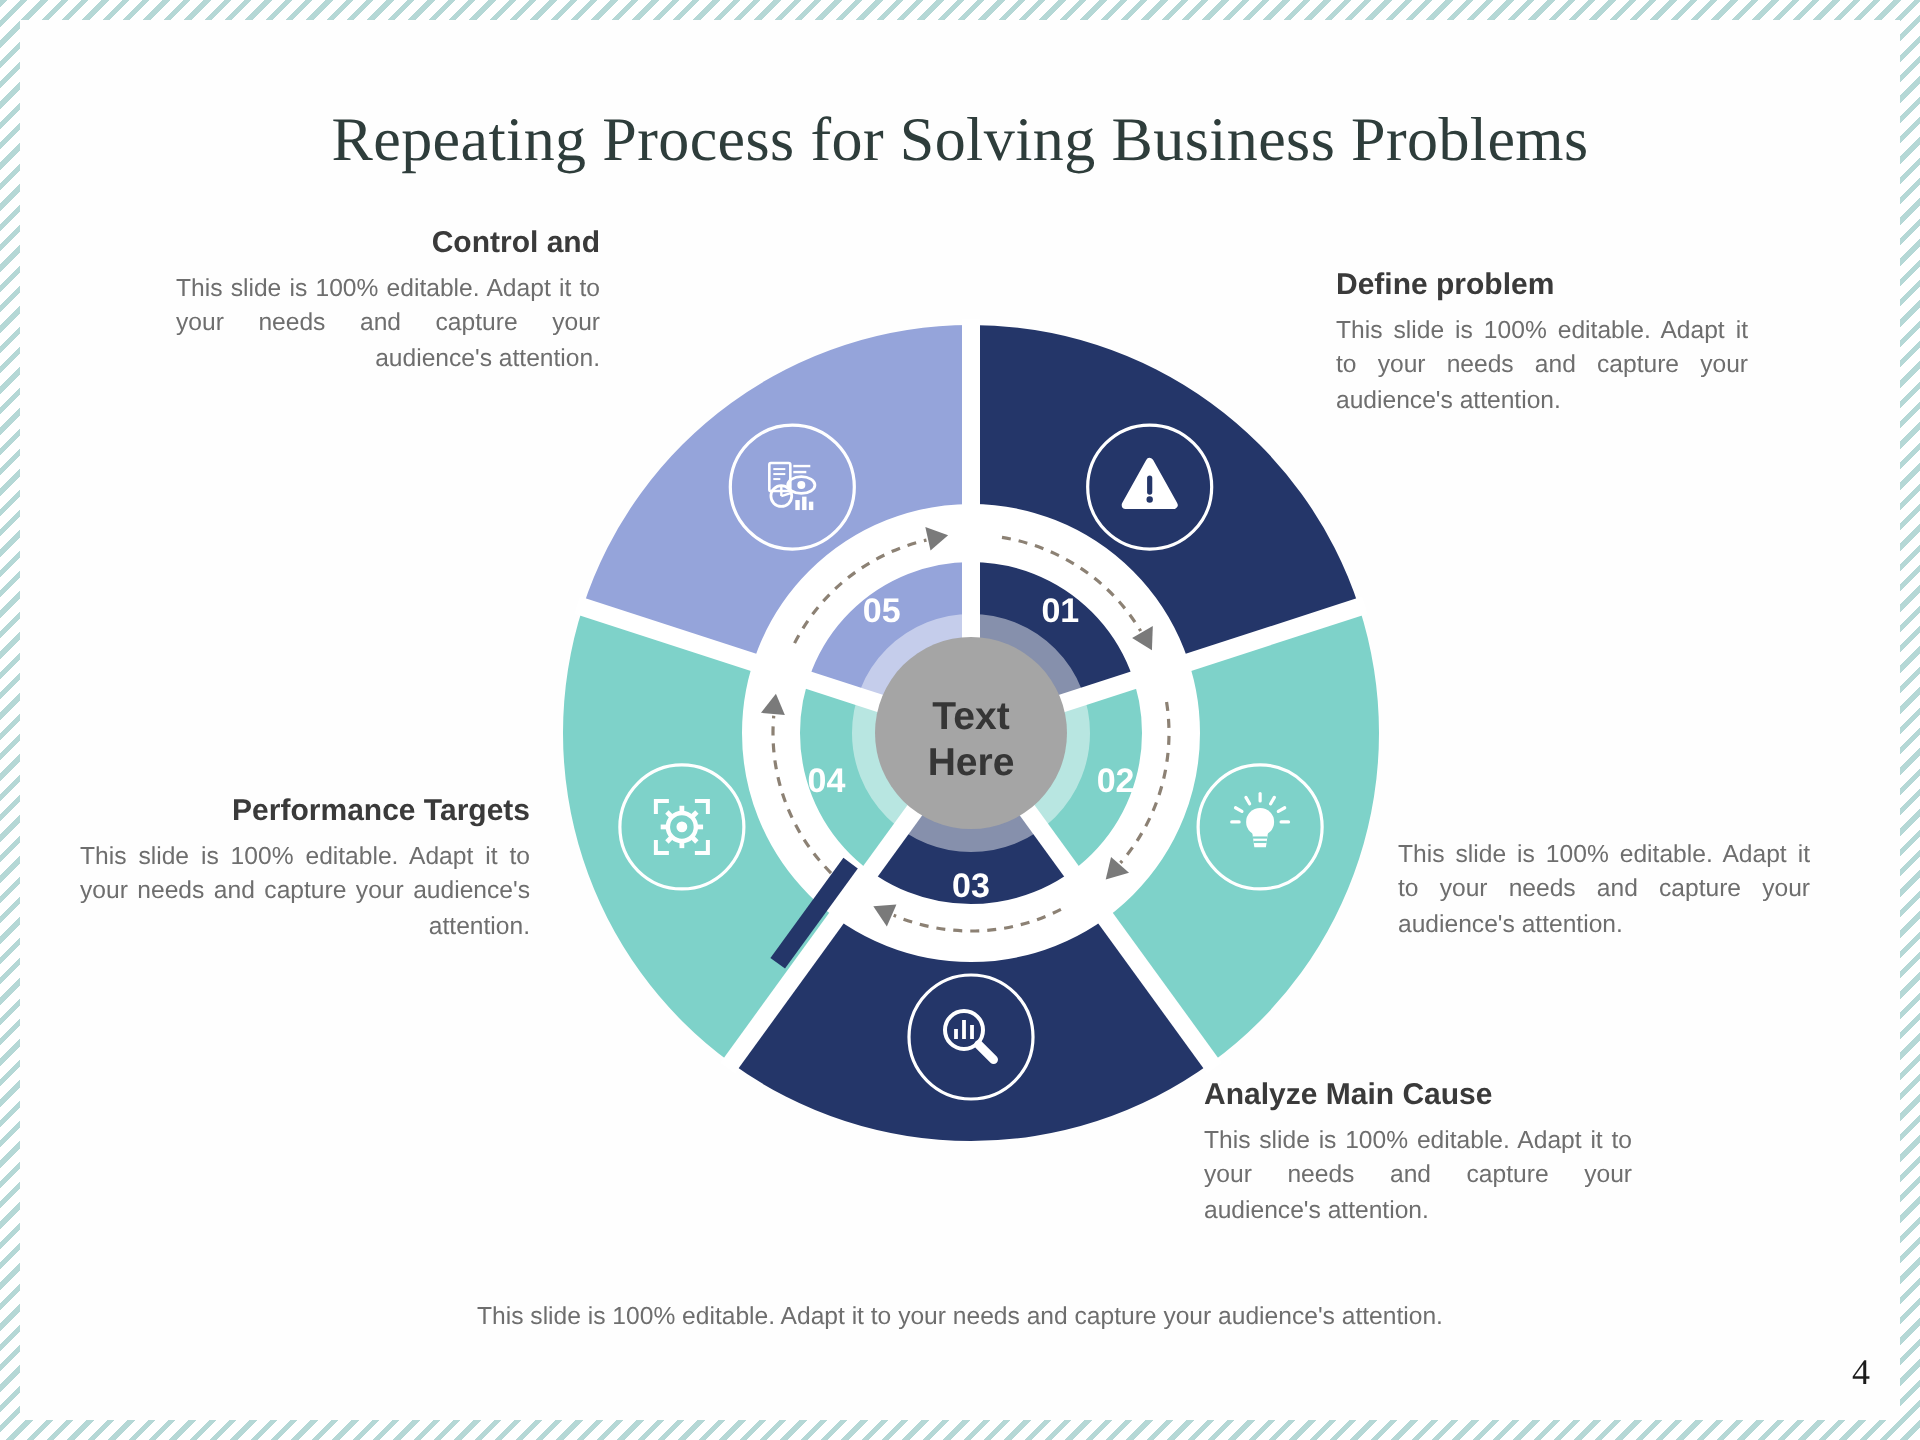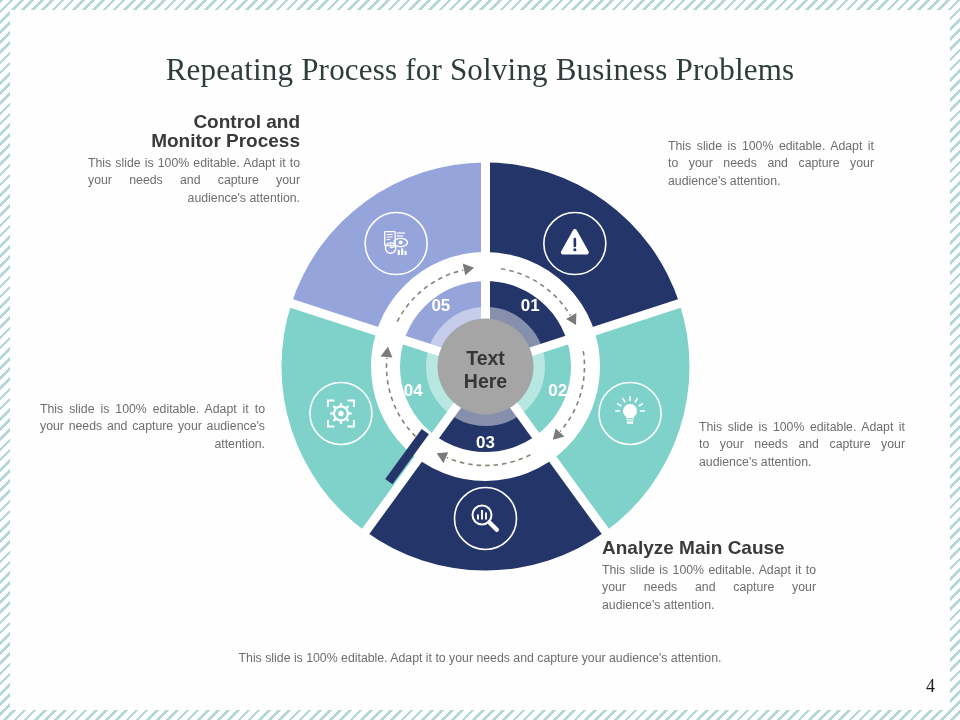--- a/index.html
+++ b/index.html
@@ -15,21 +15,21 @@
   }
   .inner { position:absolute; inset:10px; background:#fefefe; }
   .title {
     position:absolute; top:24px; left:0; right:0;
     text-align:center;
     font-family:"Liberation Serif", serif;
     font-size:31px; color:#2e3d3b; letter-spacing:0.2px;margin-top:28px;
   }
   .block { position:absolute; }
   .block .h {
-    font-size:19px; font-weight:bold; color:#3a3a3a; line-height:19px;
+    font-size:15px; font-weight:bold; color:#3a3a3a; line-height:19px;
   }
   .block .d {
     margin-top:5px; font-size:12.3px; color:#6e6e6e; line-height:17.4px;
     text-align:justify;
   }
   .alignR { text-align:right; }
   .alignR .d { text-align-last:right; }
   .alignL { text-align:left; }
   .alignL .d { text-align-last:left; }
 
@@ -55,33 +55,34 @@
 <body>
 
 <div class="slide">
   <div class="frame"></div>
   <div class="inner"></div>
 
   <div class="title">Repeating Process for Solving Business Problems</div>
 
   <div class="block alignR" id="block-control">
     <div class="h">Control and</div>
-    <div class="h">Monitor Process</div>
     <div class="d">This slide is 100% editable. Adapt it to your needs and capture your audience's attention.</div>
   </div>
 
   <div class="block alignL" id="block-define">
+    <div class="h">Define problem</div>
     <div class="d">This slide is 100% editable. Adapt it to your needs and capture your audience's attention.</div>
   </div>
 
   <div class="block alignL" id="block-formulate">
     <div class="d">This slide is 100% editable. Adapt it to your needs and capture your audience's attention.</div>
   </div>
 
   <div class="block alignR" id="block-establish">
+    <div class="h">Performance Targets</div>
     <div class="d">This slide is 100% editable. Adapt it to your needs and capture your audience's attention.</div>
   </div>
 
   <div class="block alignL" id="block-analyze">
     <div class="h">Analyze Main Cause</div>
     <div class="d">This slide is 100% editable. Adapt it to your needs and capture your audience's attention.</div>
   </div>
 
   <svg id="wheel" width="451" height="451" viewBox="-225.5 -225.5 451 451">
       <path d="M0,-46 L0,-204 A204,204 0 0 1 194.01552932421131,-63.039466852489284 L43.74859974957706,-14.214781741247583 A46,46 0 0 0 0,-46 Z" fill="#243669"></path>

